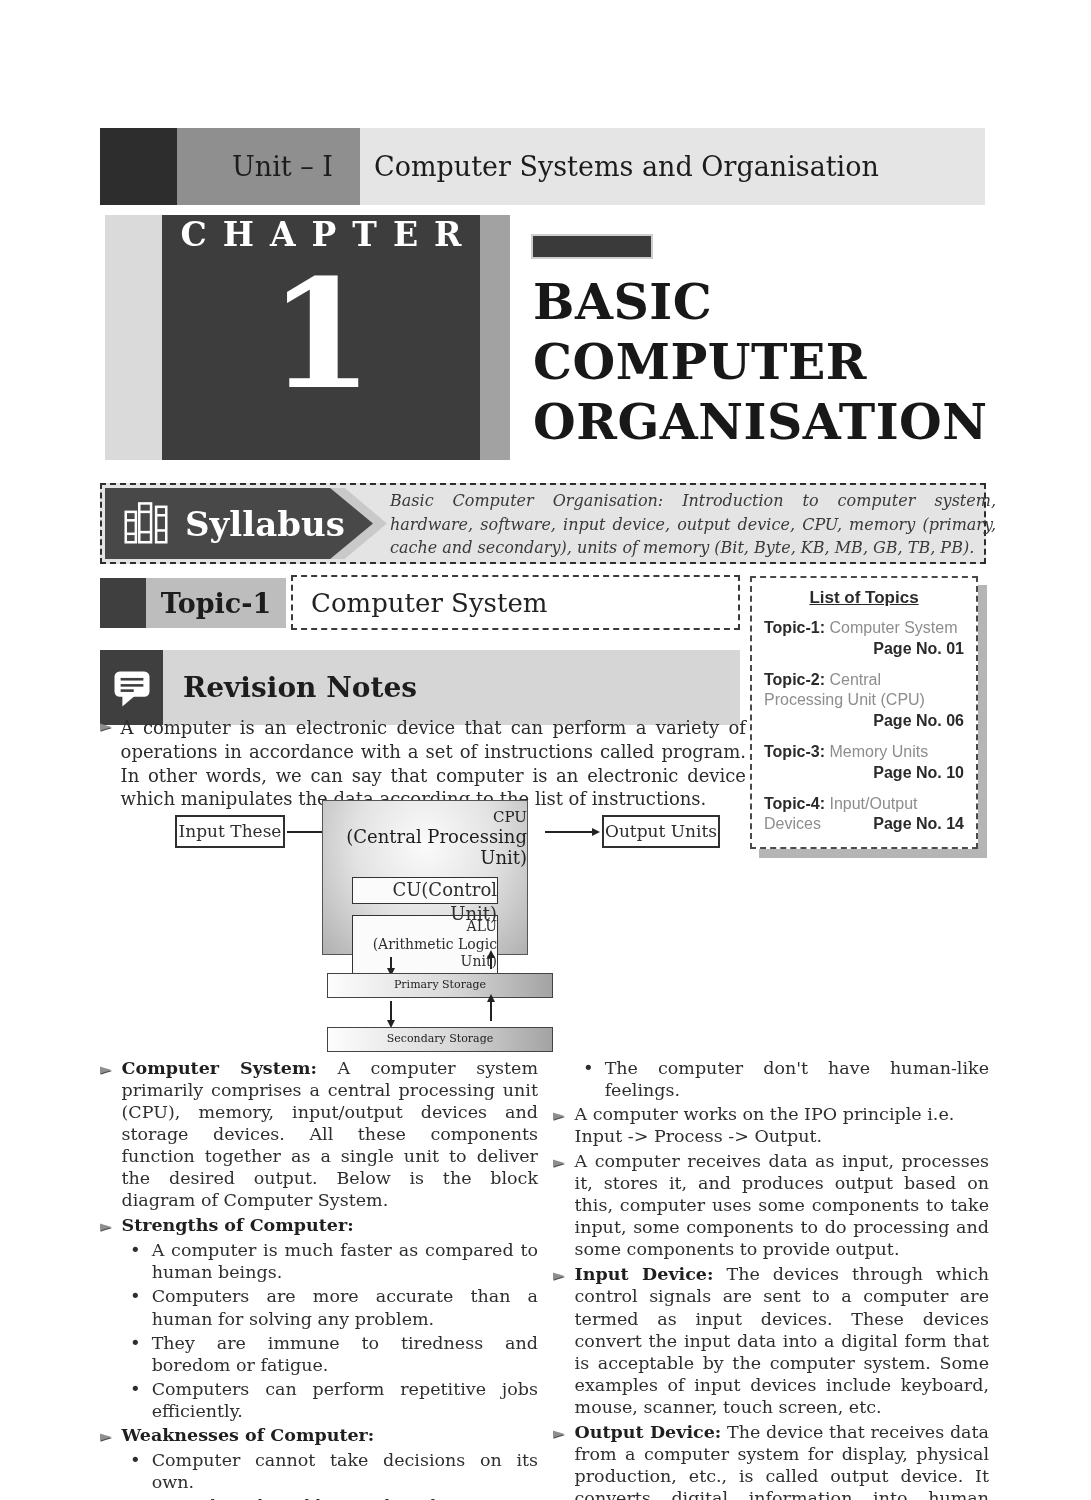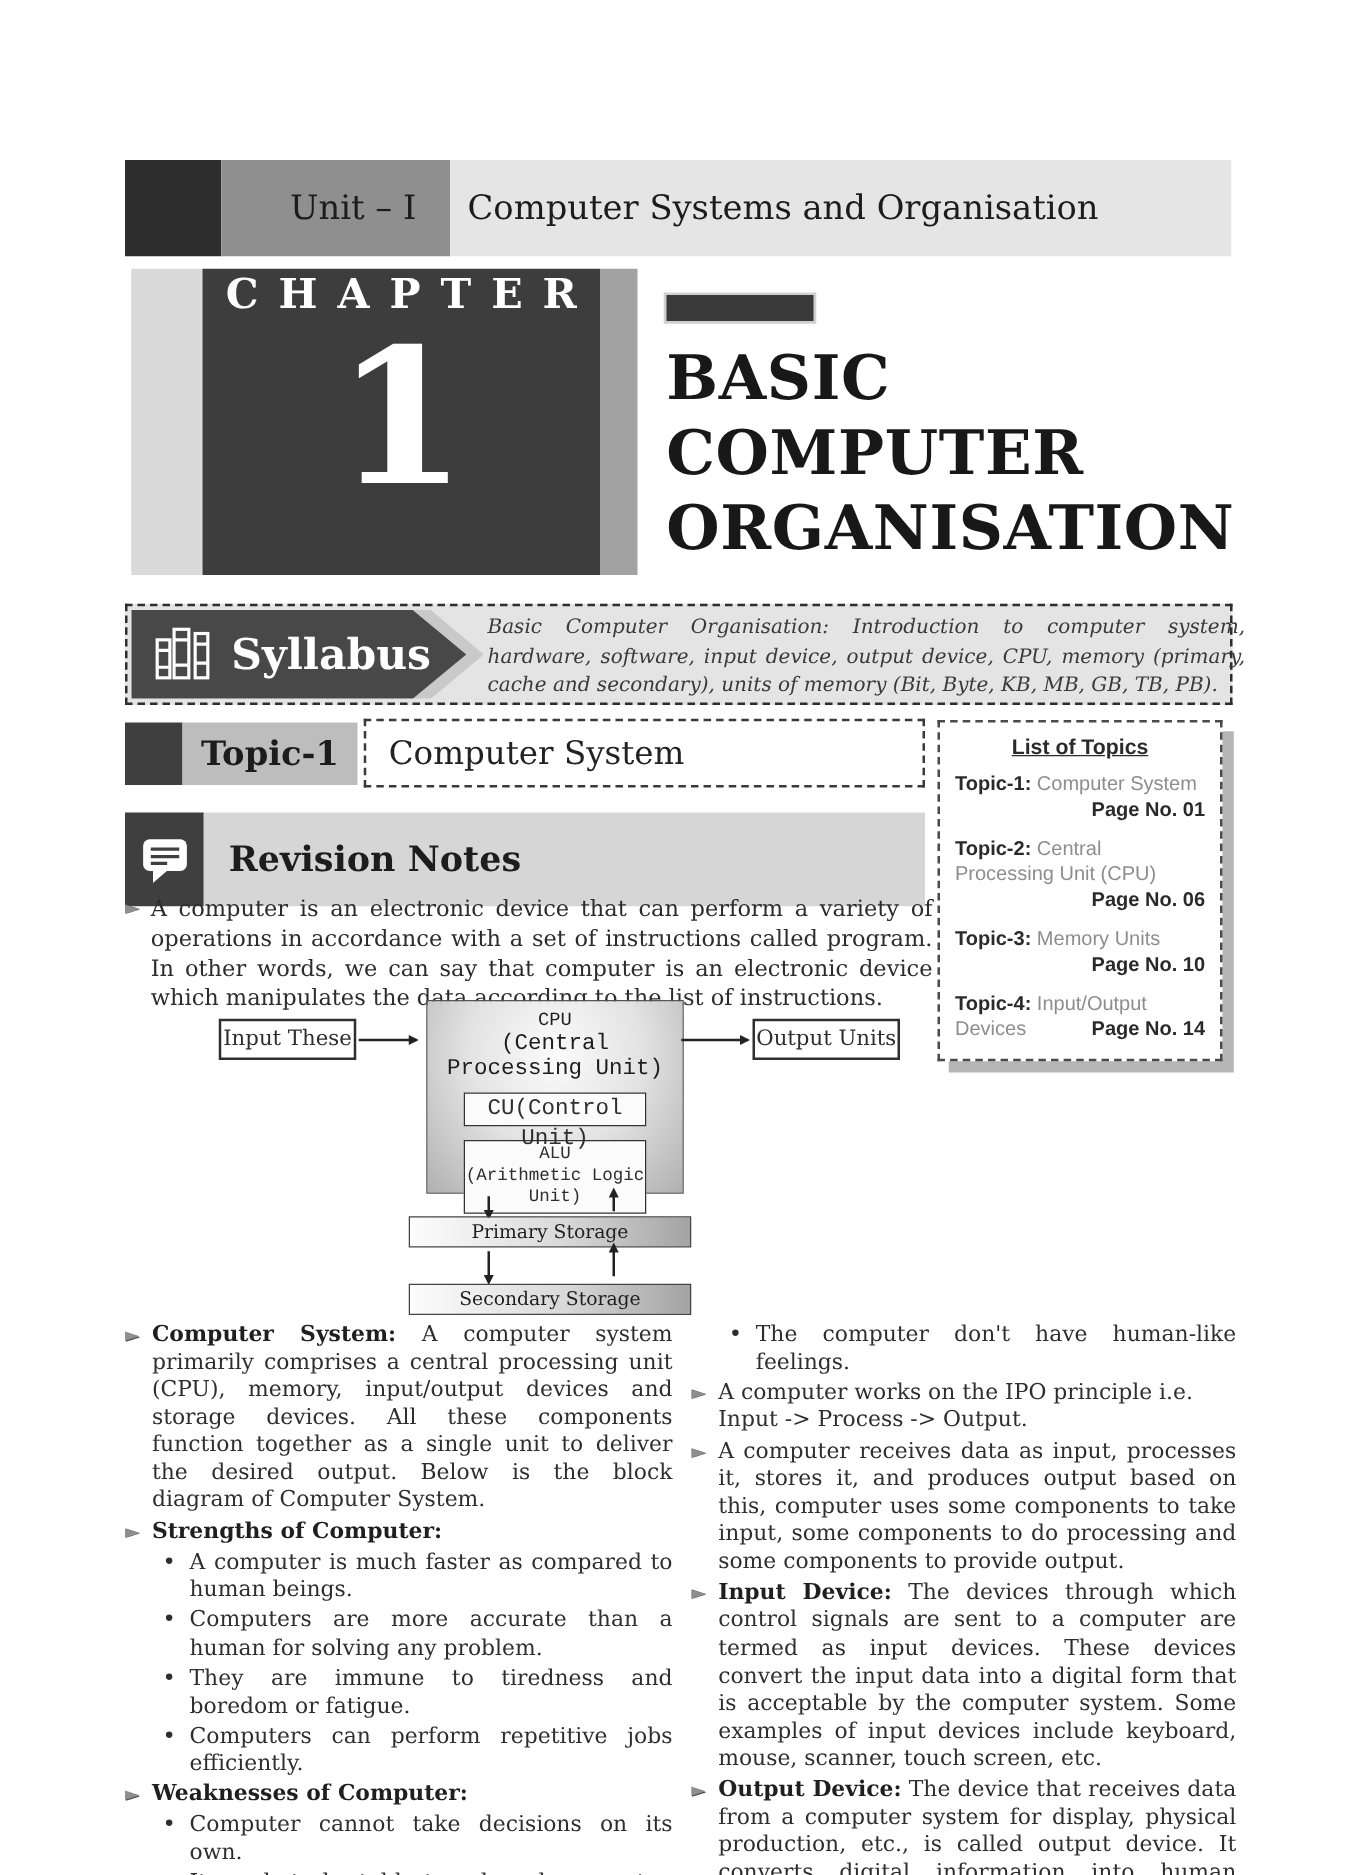--- a/index.html
+++ b/index.html
@@ -70,29 +70,29 @@
   
   .marker{flex:0 0 auto;font-family:"DejaVu Sans",sans-serif;color:#8e8e8e;}
   .marker.arrow::before{content:"►";font-size:15px;text-shadow:0.5px 0.5px 0 #4a4a4a;}
   .marker.dot::before{content:"•";font-size:18px;color:#2e2e2e;}
 
   
   .diagram{position:absolute;left:170px;top:800px;width:590px;height:258px;}
   .dbox{position:absolute;box-sizing:border-box;text-align:center;background:#fff;border:2px solid #2f2f2f;}
   .d-input{left:5px;top:15px;width:110px;height:33px;font-size:17px;line-height:29px;}
   .d-output{left:432px;top:15px;width:118px;height:33px;font-size:17px;line-height:29px;}
-  .d-cpu{position:absolute;left:171px;top:0;width:206px;height:155px;border:1px solid #555;box-sizing:border-box;
-         background:radial-gradient(ellipse at 50% 28%,#fbfbfb 0%,#e3e3e3 48%,#b0b0b0 100%);text-align:center;font-family:Liberation Mono, monospace;}
+  .d-cpu{position:absolute;left:152px;top:0;width:206px;height:155px;border:1px solid #555;box-sizing:border-box;
+         background:radial-gradient(ellipse at 50% 28%,#fbfbfb 0%,#e3e3e3 48%,#b0b0b0 100%);text-align:right;}
   .cpu-t{font-size:15px;margin-top:7px;color:#1e1e1e;}
   .cpu-s{font-size:18px;color:#1e1e1e;}
   .d-cu{width:144px;margin:9px auto 0;border:1px solid #333;background:#fbfbfb;font-size:18px;height:25px;line-height:24px;}
   .d-alu{width:144px;margin:11px auto 0;border:1px solid #333;background:#fbfbfb;font-size:14px;line-height:1.25;padding:2px 0;}
   .d-primary,.d-secondary{position:absolute;left:157px;width:226px;height:25px;border:1px solid #444;box-sizing:border-box;
          background:linear-gradient(90deg,#fdfdfd 0%,#d9d9d9 55%,#a3a3a3 100%);
-         text-align:center;font-size:15px;line-height:22px;color:#1e1e1e;}
+         text-align:center;font-size:11px;line-height:22px;color:#1e1e1e;}
   .d-primary{top:173px;}
   .d-secondary{top:227px;}
   .harrow{position:absolute;height:0;border-top:2px solid #222;}
   .harrow::after{content:"";position:absolute;right:-2px;top:-5px;border-top:4px solid transparent;
                  border-bottom:4px solid transparent;border-left:8px solid #222;}
   .h1{left:117px;top:31px;width:46px;}
   .h2{left:375px;top:31px;width:53px;}
   .varrow{position:absolute;width:0;border-left:2px solid #222;}
   .varrow.down::after{content:"";position:absolute;left:-5px;bottom:-7px;border-left:4px solid transparent;
                  border-right:4px solid transparent;border-top:8px solid #222;}

